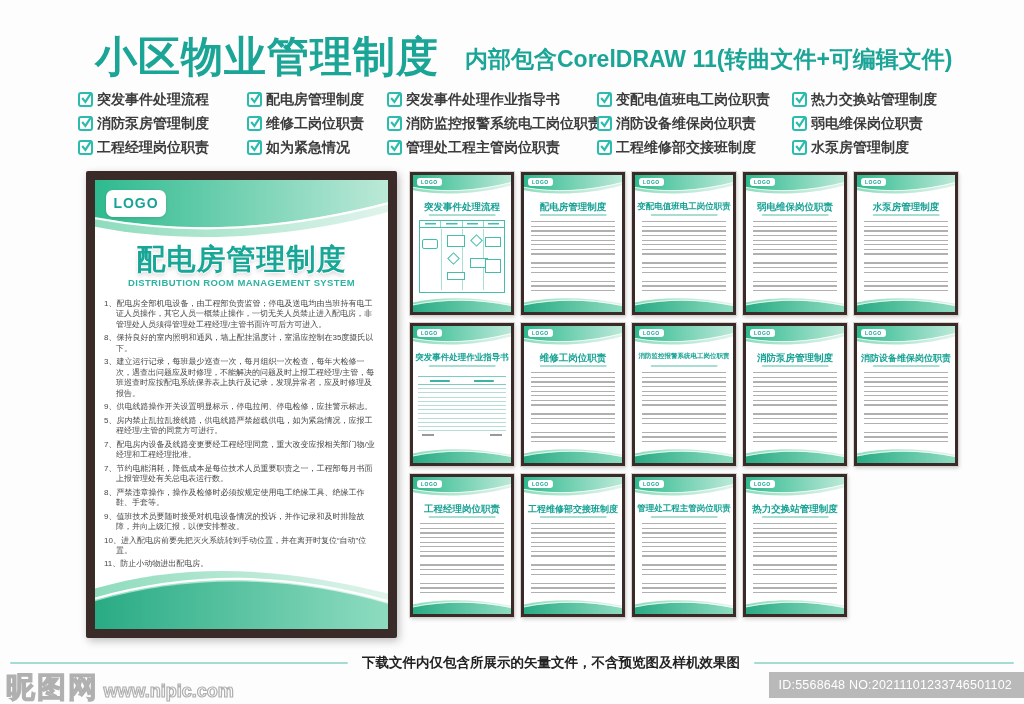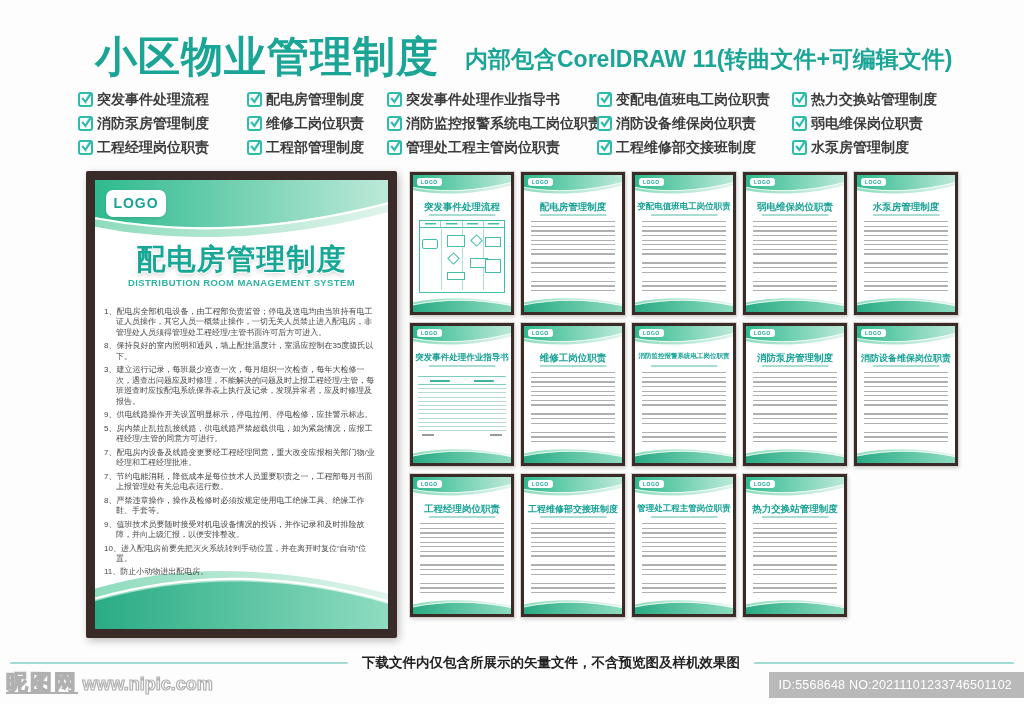--- a/index.html
+++ b/index.html
@@ -26,21 +26,21 @@
   .pm-wave-top { position:absolute; top:0; left:0; width:100%; height:74px; z-index:1; }
   .pm-wave-bot { position:absolute; bottom:0; left:0; width:100%; height:76px; z-index:1; }
   .pm-logo { position:absolute; top:10px; left:11px; width:60px; height:27px; background:#fff; border-radius:7px;
              color:#17a496; font-weight:bold; font-size:14px; letter-spacing:1px; text-align:center; line-height:27px;
              z-index:2; box-shadow:0 1px 3px rgba(0,0,0,.12); }
   .pm-title { position:absolute; top:60px; left:0; width:100%; text-align:center; z-index:2;
               font-size:29px; font-weight:bold; color:#18a796; letter-spacing:1px;
               text-shadow:0 1px 0 #fff,0 -1px 0 #fff,1px 0 0 #fff,-1px 0 0 #fff,0 3px 4px rgba(0,0,0,.18); }
   .pm-sub { position:absolute; top:97px; left:0; width:100%; text-align:center; z-index:2;
             font-size:9.5px; font-weight:bold; color:#2eb3a2; letter-spacing:.4px; }
-  .pm-rules { position:absolute; top:119px; left:9px; right:11px; z-index:2; font-size:8px; line-height:1.3; color:#474747;margin-top:8px; }
+  .pm-rules { position:absolute; top:119px; left:9px; right:11px; z-index:2; font-size:8px; line-height:1.3; color:#474747; }
   .rule { margin-bottom:3.2px; padding-left:12px; text-indent:-12px; }
 
   
   .grid { position:absolute; left:410px; top:172px; display:grid;
           grid-template-columns:repeat(5,104px); grid-template-rows:repeat(3,143px); column-gap:7px; row-gap:8px; }
   .thumb { position:relative; background:#fff; border:3px solid #3a2b28; box-shadow:0 0 0 1px #d9d3cf,1px 2px 4px rgba(0,0,0,.2); overflow:hidden; }
   .t-wave-top { position:absolute; top:0; left:0; width:100%; height:24px; z-index:1; }
   .t-wave-bot { position:absolute; bottom:0; left:0; width:100%; height:18px; z-index:1; }
   .t-logo { position:absolute; top:3px; left:4px; z-index:2; background:#fff; border-radius:3px;
             font-size:5px; font-weight:bold; color:#17a496; padding:1px 4px; line-height:6px; letter-spacing:.5px; }
@@ -69,21 +69,21 @@
   .fm-foot { display:flex; justify-content:space-between; padding:3px 4px 0; }
   .fm-foot i { width:12px; height:2px; background:#9a9a9a; }
 
   
   .divider { position:absolute; left:0; right:0; top:655px; height:16px; display:flex; align-items:center; gap:14px; padding:0 10px; }
   .fn-line { height:2px; background:#a4dbd5; border-radius:1px; }
   .fl-l { flex:1.3; } .fl-r { flex:1; }
   .fn-text { font-size:13.5px; font-weight:bold; color:#222; white-space:nowrap; }
   .watermark { position:absolute; left:6px; top:668px; white-space:nowrap; font-weight:bold;
                color:rgba(255,255,255,.55); -webkit-text-stroke:1.2px #b0b0b0; }
-  .wm-site { font-size:22px; letter-spacing:2px;text-decoration:underline; }
+  .wm-site { font-size:29px; letter-spacing:2px; }
   .wm-url { font-size:18px; }
   .id-badge { position:absolute; right:0; top:672px; height:26px; line-height:26px; padding:0 12px 0 10px;
               background:#b9b9b9; color:#fff; font-size:12.5px; letter-spacing:.2px; white-space:nowrap; }
 </style>
 </head>
 <body>
 
 <svg width="0" height="0" style="position:absolute" aria-hidden="true">
   <defs>
     <linearGradient id="gTop" x1="0" y1="0" x2="1" y2="0">
@@ -150,21 +150,21 @@
           </svg>
         </span>
         <span class="chk-label">维修工岗位职责</span>
       </div>
     <div class="chk-item">
         <span class="chk-box">
           <svg viewBox="0 0 12 12">
             <path d="M2 6.5 L5 10 L10.5 1.5" fill="none" stroke="#2cbcae" stroke-width="2"></path>
           </svg>
         </span>
-        <span class="chk-label">工程部管理制度</span>
+        <span class="chk-label">如为紧急情况</span>
       </div>
   </div>
   <div class="chk-col c3">
     <div class="chk-item">
         <span class="chk-box">
           <svg viewBox="0 0 12 12">
             <path d="M2 6.5 L5 10 L10.5 1.5" fill="none" stroke="#2cbcae" stroke-width="2"></path>
           </svg>
         </span>
         <span class="chk-label">突发事件处理作业指导书</span>

